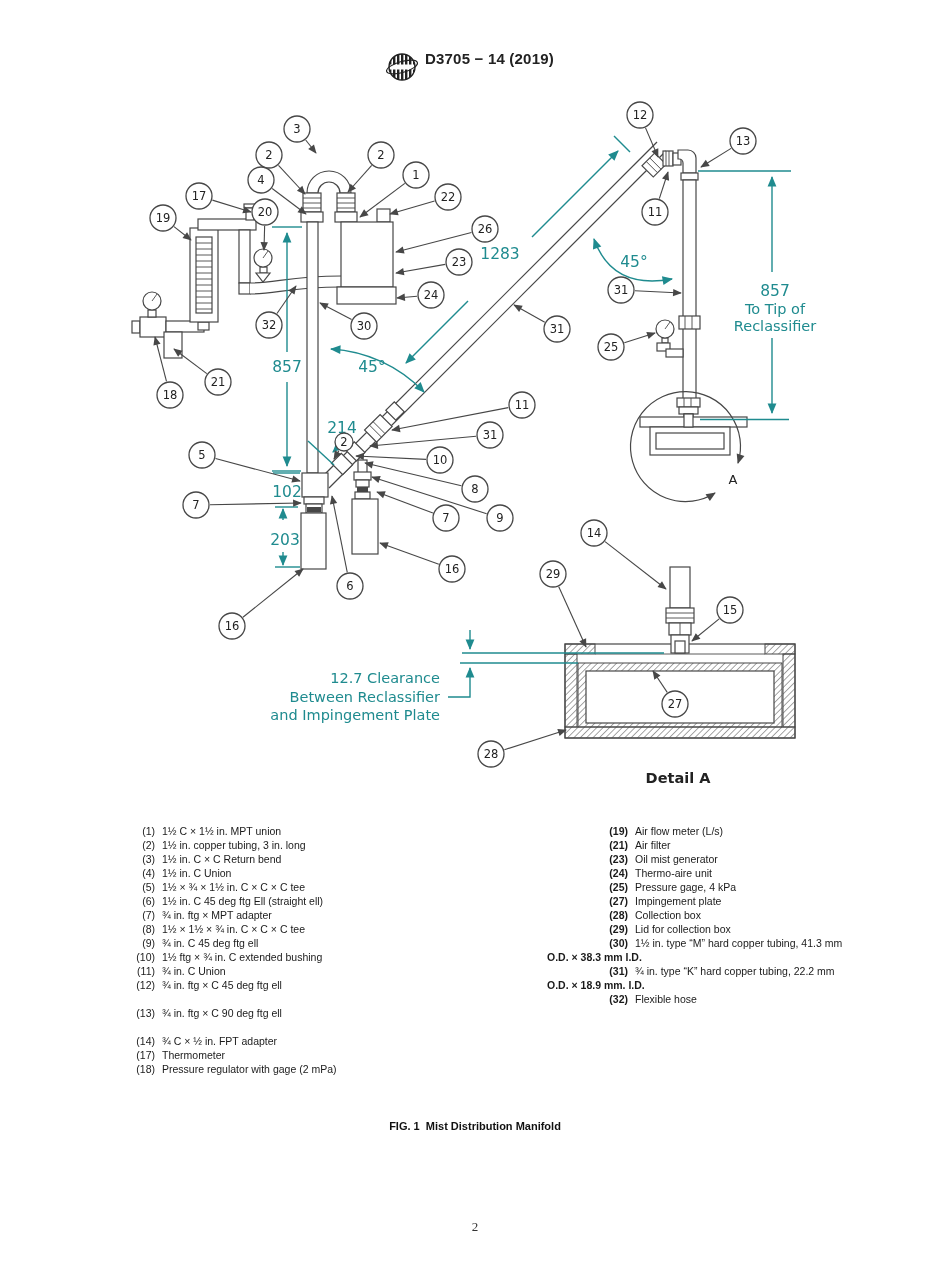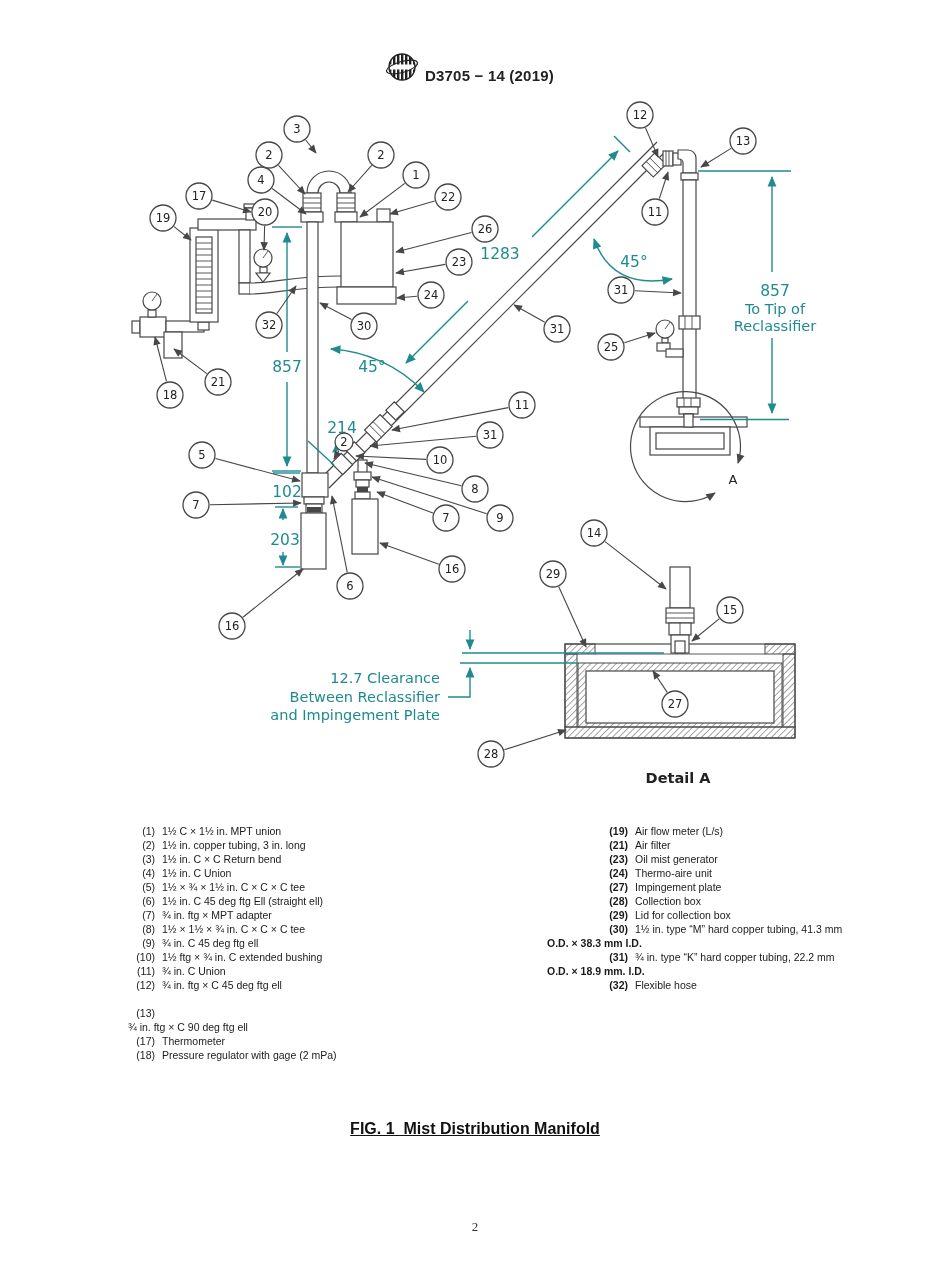--- a/index.html
+++ b/index.html
@@ -1,44 +1,44 @@
 <!DOCTYPE html>
 <html style="--teal: #1F8B8F; --line: #474747;"><head>
 <meta charset="utf-8">
 <style>
   :root{ --teal:#1F8B8F; --line:#474747; --ink:#1a1a1a; }
   html,body{margin:0;padding:0;}
   body{width:950px;height:1272px;position:relative;background:#fff;
        font-family:"Liberation Sans",sans-serif;color:var(--ink);overflow:hidden;}
-  #hdr{position:absolute;top:50px;left:386px;height:34px;display:flex;align-items:flex-end;gap:6px;}
+  #hdr{position:absolute;top:50px;left:386px;height:34px;display:flex;align-items:flex-start;gap:6px;}
   #hdr .ttl{font-size:15px;font-weight:bold;color:#222;letter-spacing:.2px;}
   svg text{user-select:none;}
   .pp{fill:#fff;stroke:var(--line);stroke-width:1.2;}
   .pd{fill:var(--line);stroke:none;}
   .ln{stroke:var(--line);stroke-width:1.2;fill:none;}
   .thin{stroke-width:.9;}
   .hb{fill:url(#hatch);stroke:var(--line);stroke-width:1;}
   .tl{stroke:var(--teal);stroke-width:1.4;fill:none;}
   .tt{fill:var(--teal);font-family:"DejaVu Sans",sans-serif;font-size:14.5px;}
   .big{font-size:15.5px;}
   .dt{fill:#222;font-family:"DejaVu Sans",sans-serif;}
   .ct{fill:#222;font-family:"DejaVu Sans",sans-serif;font-size:11.5px;}
   .cal{stroke-width:1.1;}
   .cc{stroke-width:1.3;}
   #legend{position:absolute;top:824px;left:0;width:950px;font-size:10.5px;line-height:14px;color:var(--ink);}
   #legend-left{position:absolute;left:128px;top:0;width:415px;}
   #legend-right{position:absolute;left:547px;top:0;width:360px;}
   .leg-item{display:flex;}
-  .leg-item.gap{margin-top:14px;flex-direction:column;}
+  .leg-item.gap{margin-top:14px;}
   .leg-num{flex:none;width:27px;text-align:right;margin-right:7px;}
   #legend-right .leg-item{padding-left:53px;}
   #legend-right .leg-num{width:28px;font-weight:bold;}
   .leg-cont{padding-left:0;font-weight:bold;}
   #caption{position:absolute;left:0;right:0;top:1120px;text-align:center;font-weight:bold;
-           font-size:16px;white-space:pre;color:#111;text-decoration:underline;}
+           font-size:11px;white-space:pre;color:#111;}
   #pageno{position:absolute;left:0;right:0;top:1219px;text-align:center;
           font-family:"Liberation Serif",serif;font-size:13px;color:#333;}
 </style>
 </head>
 <body>
 
 <div id="hdr">
   <svg width="33" height="34" viewBox="0 0 33 34">
     <defs>
         <clipPath id="lc">
@@ -508,20 +508,24 @@
         <span>¾ in. C Union</span>
       </div>
       <div class="leg-item">
         <span class="leg-num">(12)</span>
         <span>¾ in. ftg × C 45 deg ftg ell</span>
       </div>
       <div class="leg-item gap">
         <span class="leg-num">(13)</span>
         <span>¾ in. ftg × C 90 deg ftg ell</span>
       </div>
+      <div class="leg-item gap">
+        <span class="leg-num">(14)</span>
+        <span>¾ C × ½ in. FPT adapter</span>
+      </div>
       <div class="leg-item">
         <span class="leg-num">(17)</span>
         <span>Thermometer</span>
       </div>
       <div class="leg-item">
         <span class="leg-num">(18)</span>
         <span>Pressure regulator with gage (2 mPa)</span>
       </div>
     </div>
   <div id="legend-right">
@@ -535,20 +539,24 @@
       </div>
       <div class="leg-item">
         <span class="leg-num">(23)</span>
         <span>Oil mist generator</span>
       </div>
       <div class="leg-item">
         <span class="leg-num">(24)</span>
         <span>Thermo-aire unit</span>
       </div>
       <div class="leg-item">
+        <span class="leg-num">(25)</span>
+        <span>Pressure gage, 4 kPa</span>
+      </div>
+      <div class="leg-item">
         <span class="leg-num">(27)</span>
         <span>Impingement plate</span>
       </div>
       <div class="leg-item">
         <span class="leg-num">(28)</span>
         <span>Collection box</span>
       </div>
       <div class="leg-item">
         <span class="leg-num">(29)</span>
         <span>Lid for collection box</span>

